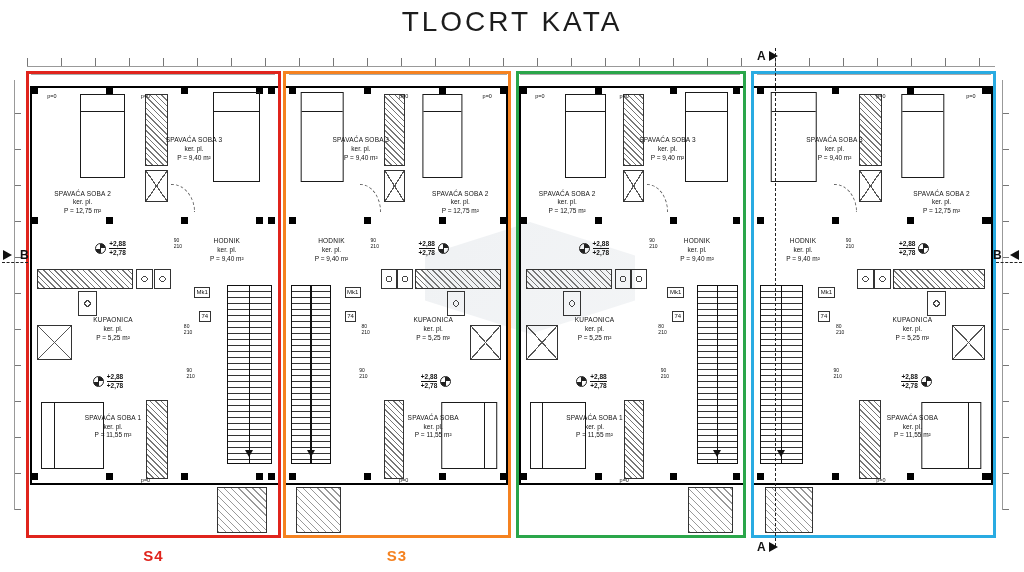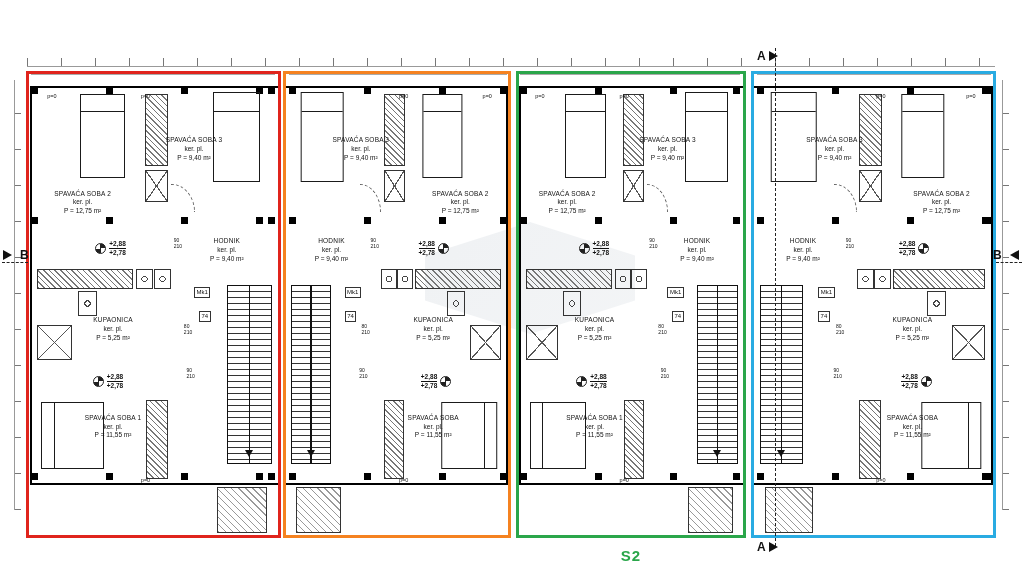--- a/index.html
+++ b/index.html
@@ -98,20 +98,21 @@
   .tag{font-size:6px;border:1px solid #333;padding:0 1.5px;background:#fff;
        line-height:1.5;z-index:21;}
   .p0{font-size:5.5px;z-index:20;}
   .dim2{display:flex;flex-direction:column;font-size:5px;line-height:1.2;z-index:20;}
 </style>
 </head>
 <body>
 
 <div class="canvas">
 
+  <div class="page-title">TLOCRT KATA</div>
 
   <div class="top-dims"></div>
   <div class="dims-v dims-left"></div>
   <div class="dims-v dims-right"></div>
 
   <div class="watermark"></div>
 
   <div class="section-line-v"></div>
   <div class="sec-line-h left"></div>
   <div class="sec-line-h right"></div>
@@ -221,20 +222,21 @@
     <div class="el dim2" style="--x:63%;--y:63.5%">
       <span>90</span>
       <span>210</span>
     </div>
 
     <div class="el p0" style="--x:8%;--y:4.6%">p=0</div>
     <div class="el p0" style="--x:45%;--y:4.6%">p=0</div>
     <div class="el p0" style="--x:45%;--y:87%">p=0</div>
 
     <div class="unit-outline"></div>
+    <div class="unit-label">S4</div>
   </div>
 
   <div class="unit m1" style="--accent: #f58220;">
 
     <div class="el building" style="--x:1%;--y:3%;--w:97.5%;--h:85%"></div>
     <div class="el pier-row" style="--x:1.5%;--y:3.2%;--w:96.5%;--h:7px"></div>
     <div class="el pier-row" style="--x:1.5%;--y:31.2%;--w:96.5%;--h:7px"></div>
     <div class="el pier-row" style="--x:1.5%;--y:86.2%;--w:96.5%;--h:7px"></div>
     <div class="el wall-h" style="--x:1%;--y:31.8%;--w:97.5%"></div>
     <div class="el wall-h" style="--x:1%;--y:45.8%;--w:97.5%"></div>
@@ -317,20 +319,21 @@
     <div class="el dim2" style="--x:63%;--y:63.5%">
       <span>90</span>
       <span>210</span>
     </div>
 
     <div class="el p0" style="--x:8%;--y:4.6%">p=0</div>
     <div class="el p0" style="--x:45%;--y:4.6%">p=0</div>
     <div class="el p0" style="--x:45%;--y:87%">p=0</div>
 
     <div class="unit-outline"></div>
+    <div class="unit-label">S3</div>
   </div>
 
   <div class="unit" style="--accent: #2aa64a;">
 
     <div class="el building" style="--x:1%;--y:3%;--w:97.5%;--h:85%"></div>
     <div class="el pier-row" style="--x:1.5%;--y:3.2%;--w:96.5%;--h:7px"></div>
     <div class="el pier-row" style="--x:1.5%;--y:31.2%;--w:96.5%;--h:7px"></div>
     <div class="el pier-row" style="--x:1.5%;--y:86.2%;--w:96.5%;--h:7px"></div>
     <div class="el wall-h" style="--x:1%;--y:31.8%;--w:97.5%"></div>
     <div class="el wall-h" style="--x:1%;--y:45.8%;--w:97.5%"></div>
@@ -413,21 +416,20 @@
     <div class="el dim2" style="--x:63%;--y:63.5%">
       <span>90</span>
       <span>210</span>
     </div>
 
     <div class="el p0" style="--x:8%;--y:4.6%">p=0</div>
     <div class="el p0" style="--x:45%;--y:4.6%">p=0</div>
     <div class="el p0" style="--x:45%;--y:87%">p=0</div>
 
     <div class="unit-outline"></div>
-    <div class="unit-label">S2</div>
   </div>
 
   <div class="unit m1" style="--accent: #29abe2;">
 
     <div class="el building" style="--x:1%;--y:3%;--w:97.5%;--h:85%"></div>
     <div class="el pier-row" style="--x:1.5%;--y:3.2%;--w:96.5%;--h:7px"></div>
     <div class="el pier-row" style="--x:1.5%;--y:31.2%;--w:96.5%;--h:7px"></div>
     <div class="el pier-row" style="--x:1.5%;--y:86.2%;--w:96.5%;--h:7px"></div>
     <div class="el wall-h" style="--x:1%;--y:31.8%;--w:97.5%"></div>
     <div class="el wall-h" style="--x:1%;--y:45.8%;--w:97.5%"></div>

